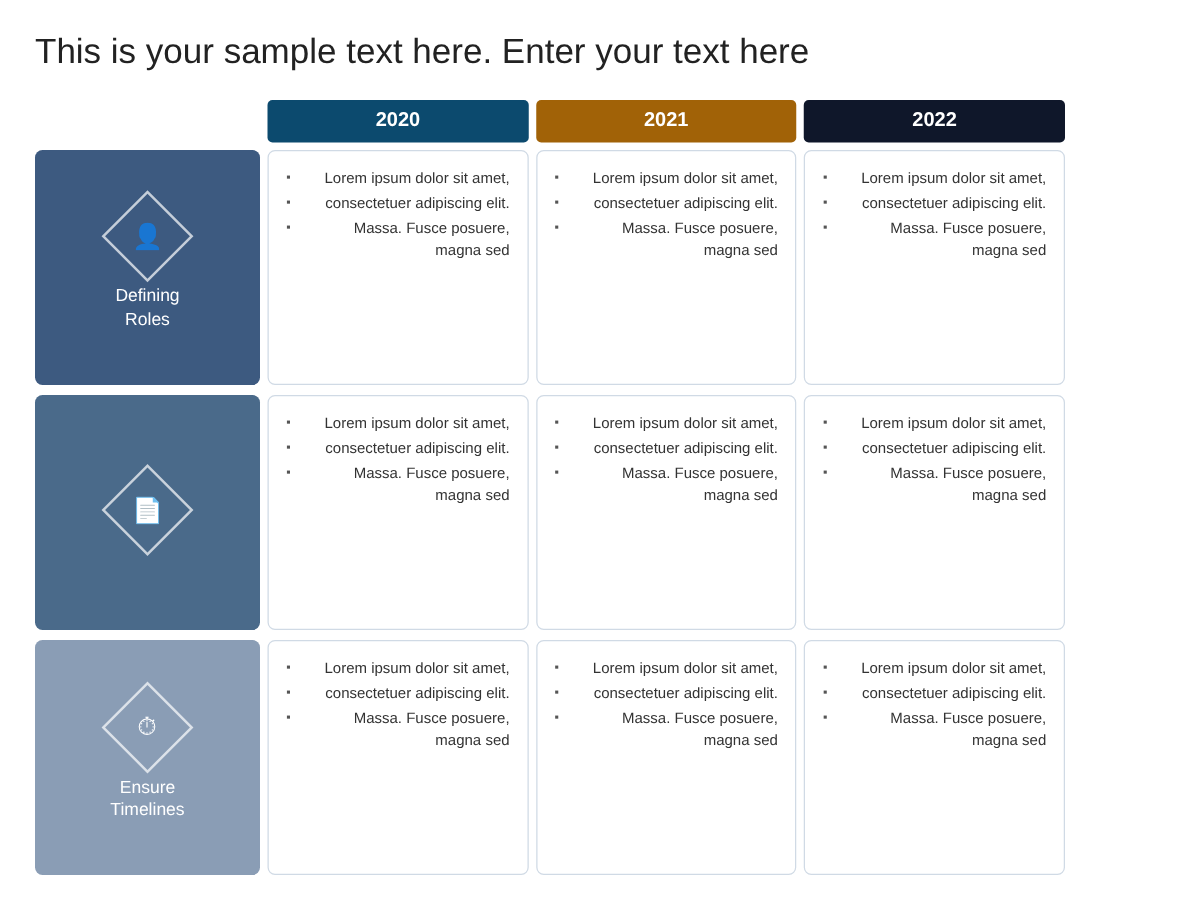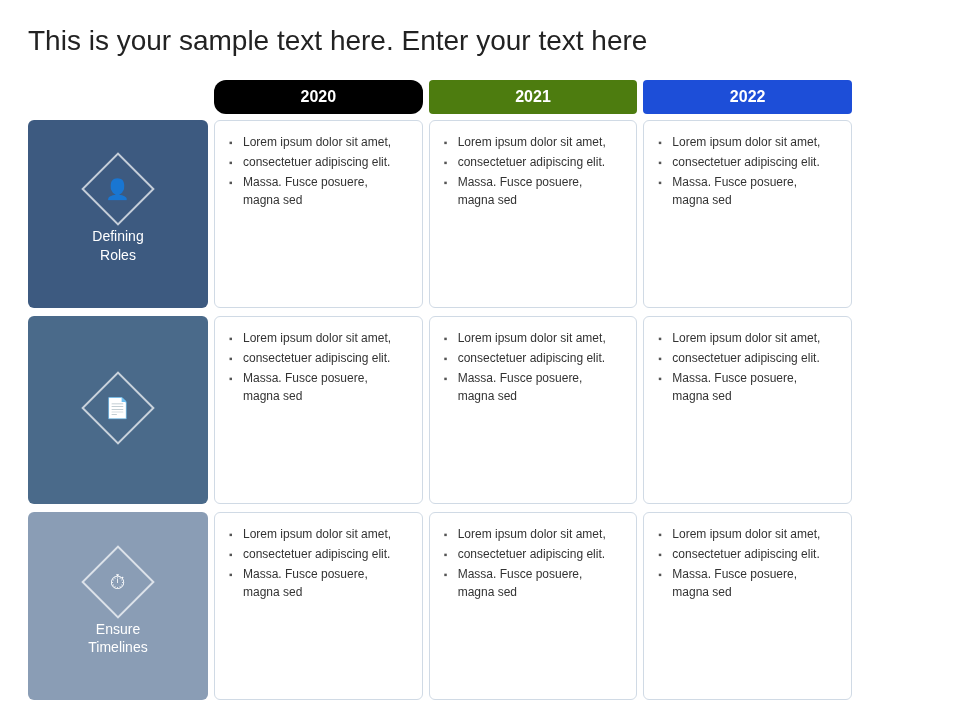--- a/index.html
+++ b/index.html
@@ -49,23 +49,23 @@
 
     .year-header {
       border-radius: 4px;
       padding: 8px 0;
       text-align: center;
       color: #fff;
       font-weight: 600;
       font-size: 16px;
     }
 
-    .year-2020 { background: #000000; border-radius: 12px; }
-    .year-2021 { background: #4d7c0f; }
-    .year-2022 { background: #1d4ed8; }
+    .year-2020 { background: #0c4a6e; }
+    .year-2021 { background: #a16207; }
+    .year-2022 { background: #0f172a; }
 
     
     .data-rows {
       display: flex;
       flex-direction: column;
       gap: 8px;
       flex: 1;
     }
 
     .data-row {
@@ -127,20 +127,21 @@
 
     .content-cell ul {
       list-style: none;
       padding: 0;
     }
 
     .content-cell ul li {
       padding-left: 14px;
       position: relative;
       margin-bottom: 2px;
+      text-align: right;
     }
 
     .content-cell ul li::before {
       content: '▪';
       position: absolute;
       left: 0;
       color: #555;
       font-size: 10px;
       top: 2px;
     }

